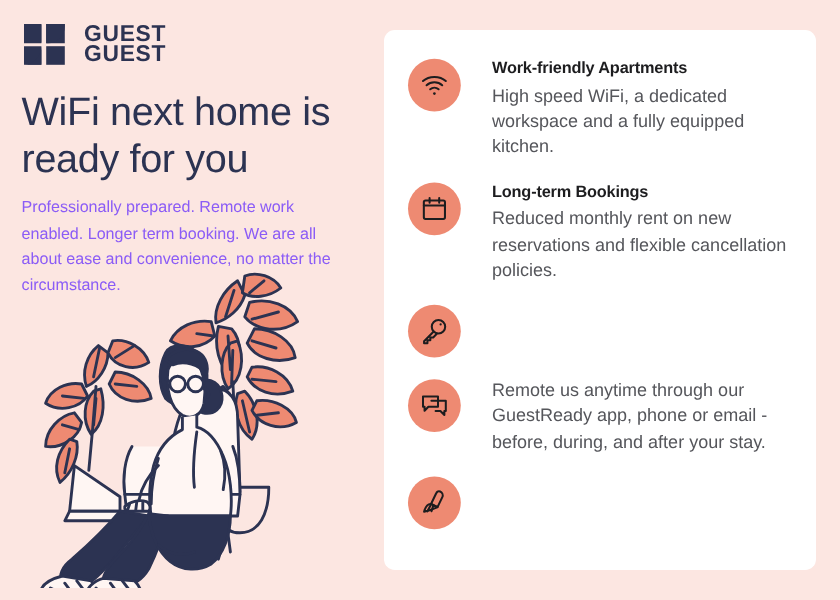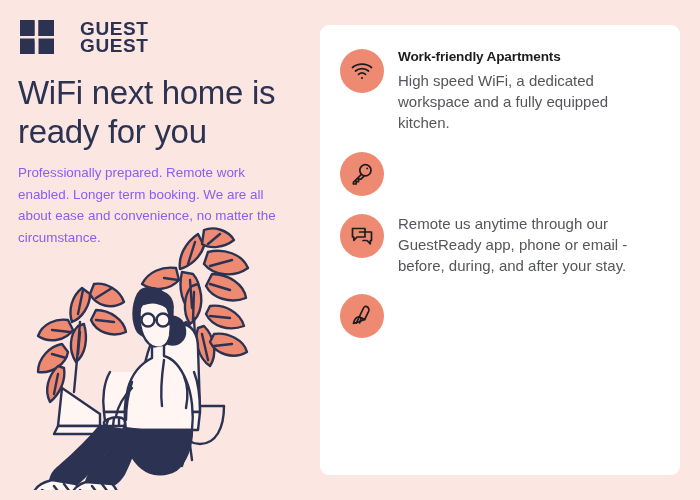--- a/index.html
+++ b/index.html
@@ -16,21 +16,21 @@
     position:absolute;
     left:0; top:0;
     width:310px; height:500px;
   }
 
   .logo-row {
     position:absolute;
     left:18px; top:19px;
     display:flex;
     align-items:center;
-    gap:24px;
+    gap:14px;
   }
   .logo-mark { width:38px; height:36px; display:block; }
   .logo-words {
     display:flex; flex-direction:column;
     line-height:0.92;
   }
   .logo-words span {
     font-size:19px;
     font-weight:bold;
     letter-spacing:0.6px;
@@ -70,21 +70,21 @@
     left:320px; top:25px;
     width:360px; height:450px;
     background:#FFFFFF;
     border-radius:9px;
     padding:22px 20px 10px 20px;
   }
 
   .feature {
     display:flex;
     align-items:flex-start;
-    gap:14px;
+    gap:26px;
     margin-bottom:16px;
   }
   .feature:last-child { margin-bottom:0; }
 
   .icon-circle {
     flex:0 0 auto;
     width:44px; height:44px;
     border-radius:50%;
     background:#EE8A72;
     display:flex;
@@ -235,20 +235,33 @@
         <path d="M8.5 15.4 C10.5 13.7 13.5 13.7 15.5 15.4"></path>
         <circle cx="12" cy="19" r="1.1" fill="#1D1D1F" stroke="none"></circle>
       </svg>
     </span>
     <div class="feature-text">
       <div class="feature-title">Work-friendly Apartments</div>
       <div class="feature-desc">High speed WiFi, a dedicated workspace and a fully equipped kitchen.</div>
     </div>
   </div>
 
+  <div class="feature">
+    <span class="icon-circle">
+      <svg viewBox="0 0 24 24" fill="none" stroke="#1D1D1F" stroke-width="1.7" stroke-linecap="round" stroke-linejoin="round">
+        <rect x="3.2" y="5" width="17.6" height="15.5" rx="1.4"></rect>
+        <path d="M3.2 9.3 L20.8 9.3"></path>
+        <path d="M8 3 L8 7 M16 3 L16 7"></path>
+      </svg>
+    </span>
+    <div class="feature-text">
+      <div class="feature-title">Long-term Bookings</div>
+      <div class="feature-desc">Reduced monthly rent on new reservations and flexible cancellation policies.</div>
+    </div>
+  </div>
 
   <div class="feature">
     <span class="icon-circle">
       <svg viewBox="0 0 24 24" fill="none" stroke="#1D1D1F" stroke-width="1.7" stroke-linecap="round" stroke-linejoin="round">
         <circle cx="15.4" cy="8.3" r="5.6"></circle>
         <circle cx="17.2" cy="6.4" r="0.95" fill="#1D1D1F" stroke="none"></circle>
         <path d="M11.4 12.3 L3.4 20.3 L3.4 22 L6.2 22 L6.2 19.6 L8.6 19.6 L8.6 17.2 L11 17.2 L14 14.2"></path>
       </svg>
     </span>
   </div>

